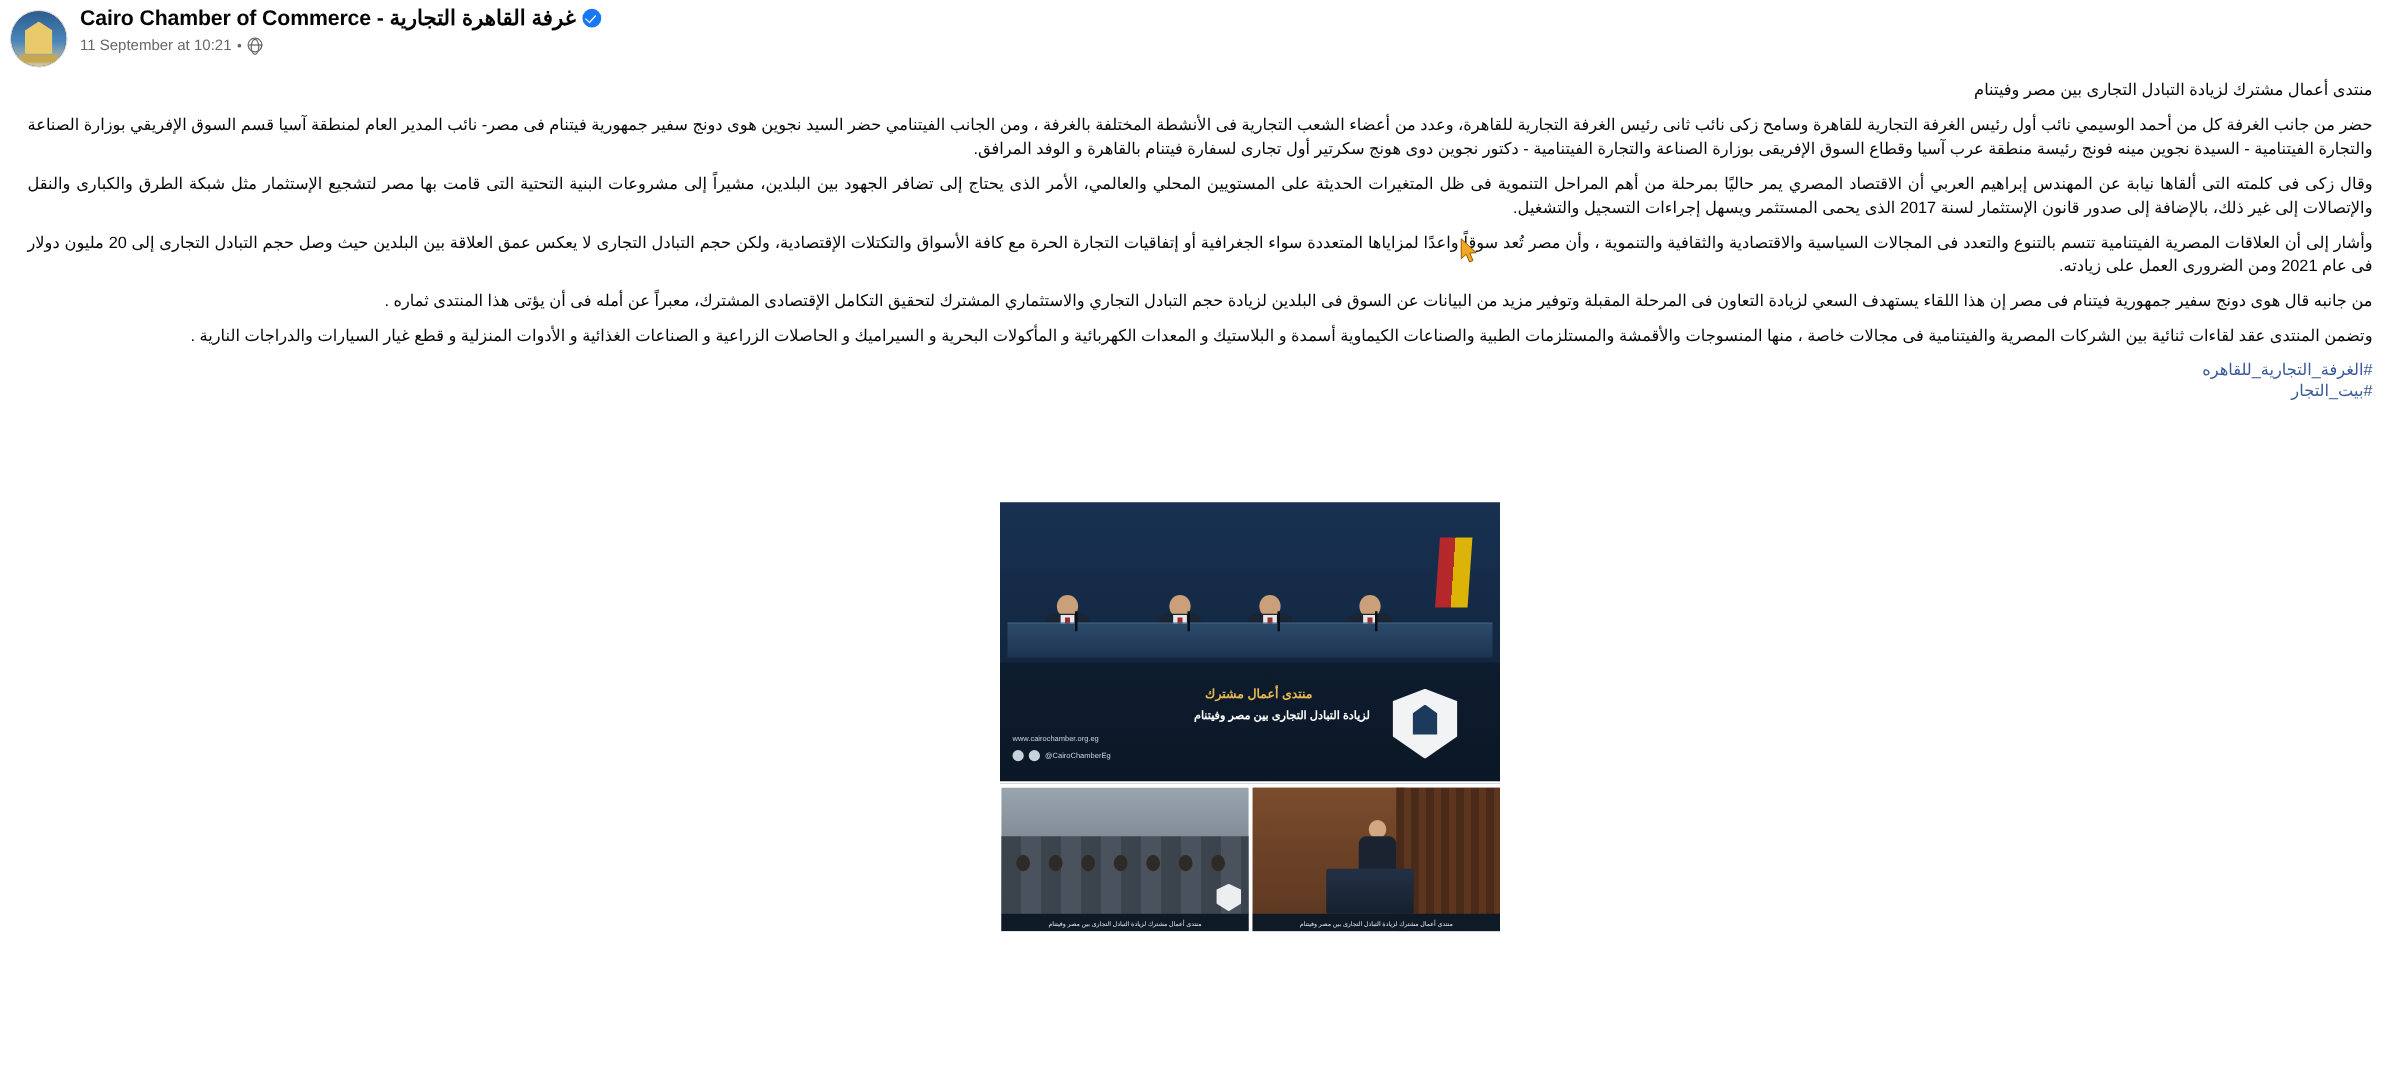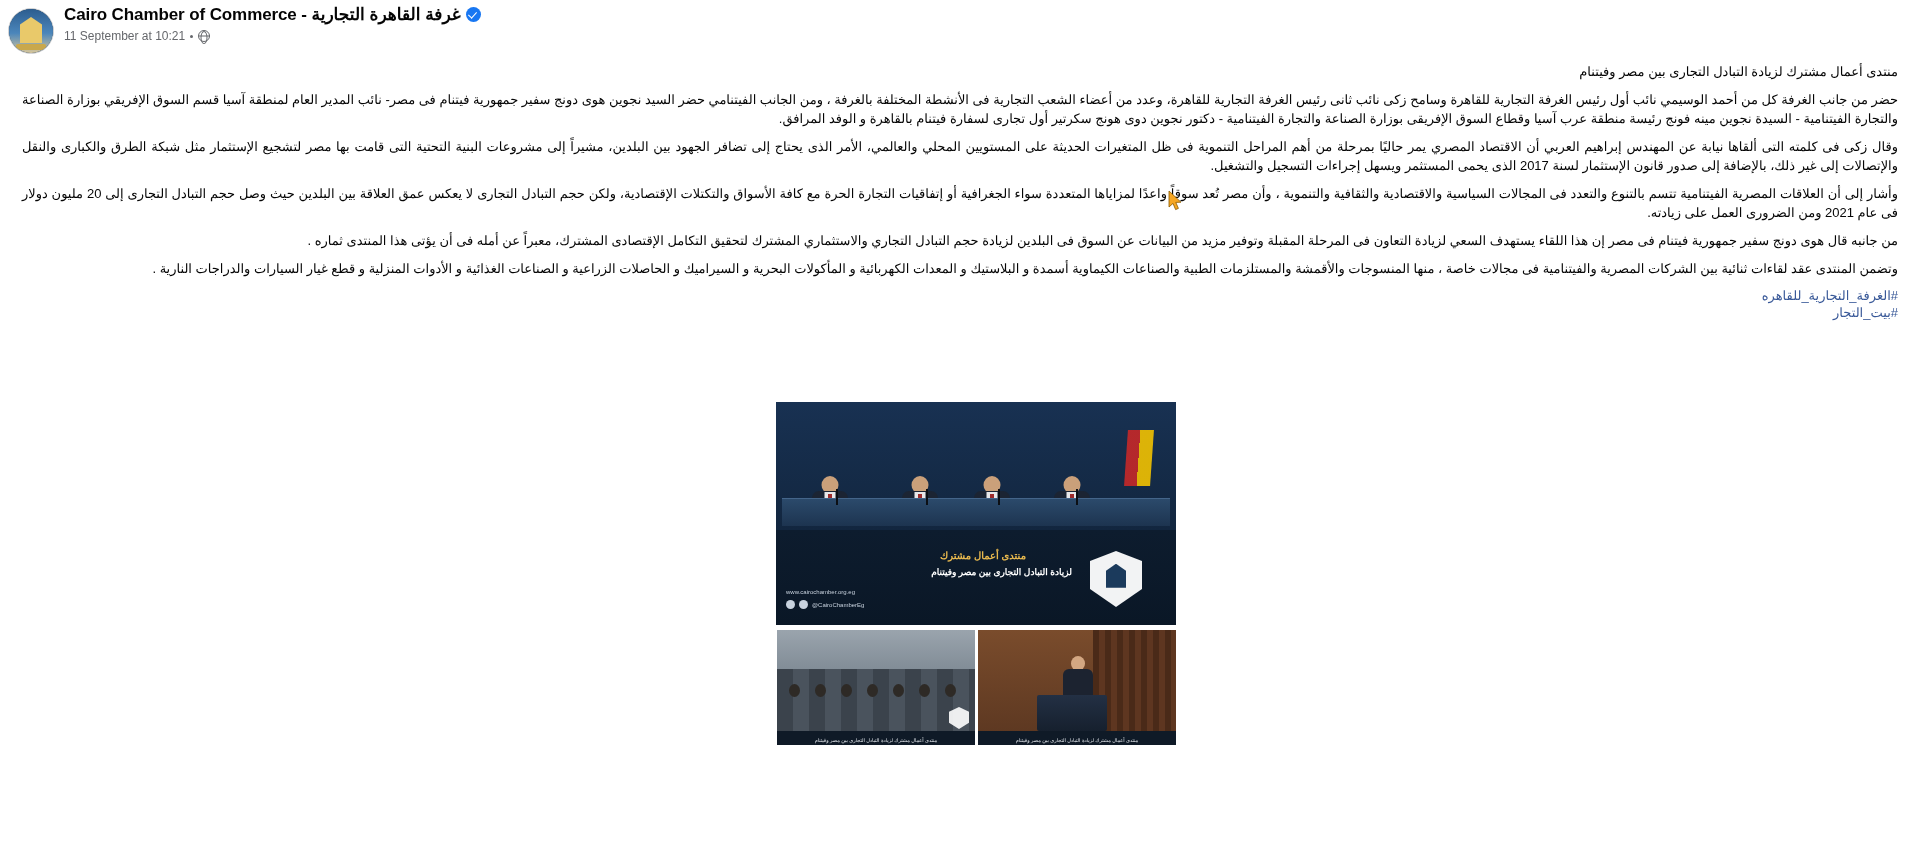--- a/index.html
+++ b/index.html
@@ -168,21 +168,21 @@
     left: 1184px;
     top: 190px;
     width: 0; height: 0;
     z-index: 40;
   }
   .cursor svg { display: block; }
 
   
   .photo-grid {
     position: absolute;
-    left: 776px;
+    left: 800px;
     top: 402px;
     width: 400px;
   }
   .photo-main {
     width: 400px;
     height: 225px;
     background: #0c1a2b;
     position: relative;
     overflow: hidden;
     border-bottom: 2px solid #fff;

